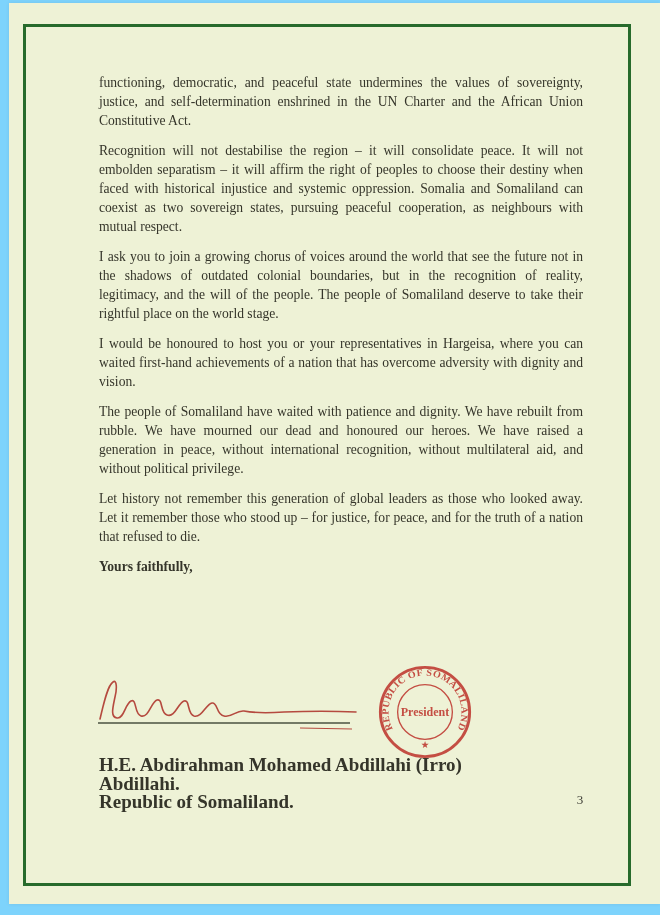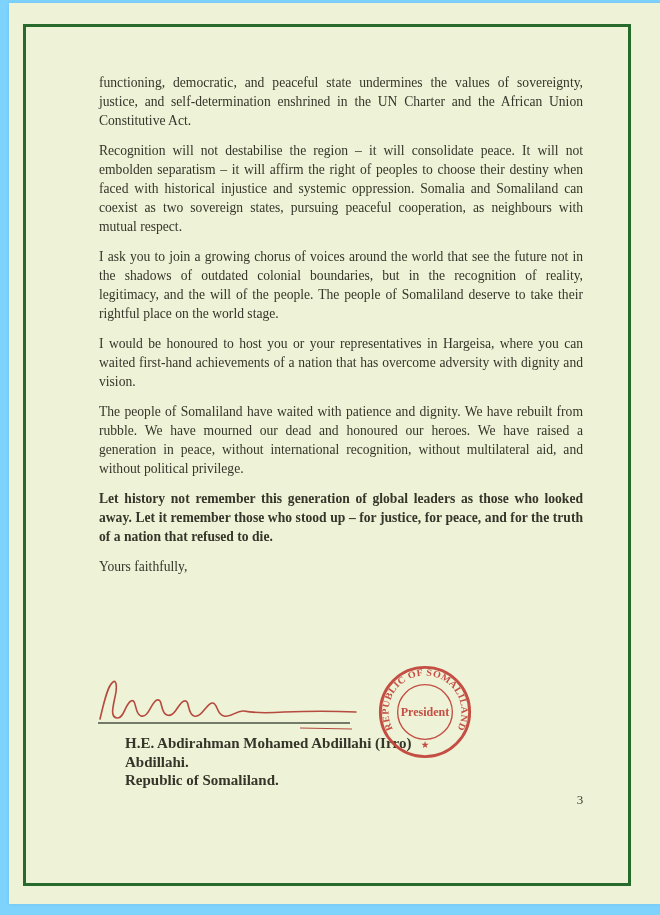--- a/index.html
+++ b/index.html
@@ -23,30 +23,30 @@
   .content{
     position:absolute;left:99px;top:73px;width:484px;
     color:var(--ink,#35352a);
     font-size:13.6px;line-height:19px;
   }
   .content p{
     margin:0 0 11px 0;
     text-align:justify;
     -moz-text-align-last:left;text-align-last:left;
   }
-  .content p.extra-gap{margin-top:9px;font-weight:bold;}
+  .content p.extra-gap{margin-top:9px;}
   .closing{
     margin-top:35px;
-    font-weight:normal;
+    font-weight:bold;
   }
   .signature-svg{position:absolute;left:94px;top:677px;width:266px;height:56px;}
   .signatory{
-    position:absolute;left:99px;top:734px;
+    position:absolute;left:99px;top:756px;
     color:var(--ink,#35352a);
-    font-size:15px;line-height:18.5px;font-weight:bold;margin-left:26px;
+    font-size:19px;line-height:18.5px;font-weight:bold;
   }
   .stamp-svg{position:absolute;left:377px;top:664px;width:96px;height:96px;opacity:0.95;}
   .stamp-svg .ring{fill:none;stroke:var(--stamp_red,#c2463c);stroke-width:3;}
   .stamp-svg .inner{fill:none;stroke:var(--stamp_red,#c2463c);stroke-width:1.4;}
   .stamp-svg .ring-text{
     fill:var(--stamp_red,#c2463c);
     font-family:"Liberation Serif","DejaVu Serif",serif;
     font-weight:bold;font-size:10px;letter-spacing:0.4px;
   }
   .stamp-svg .center-text{

